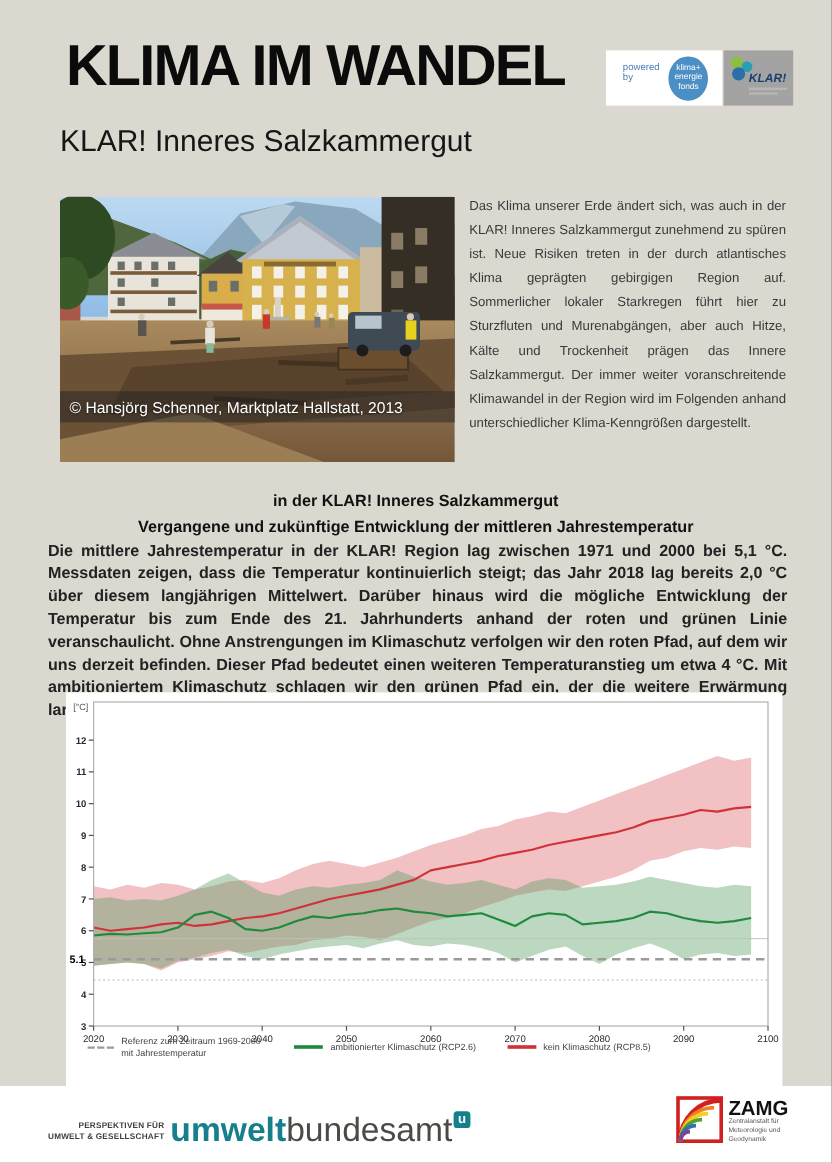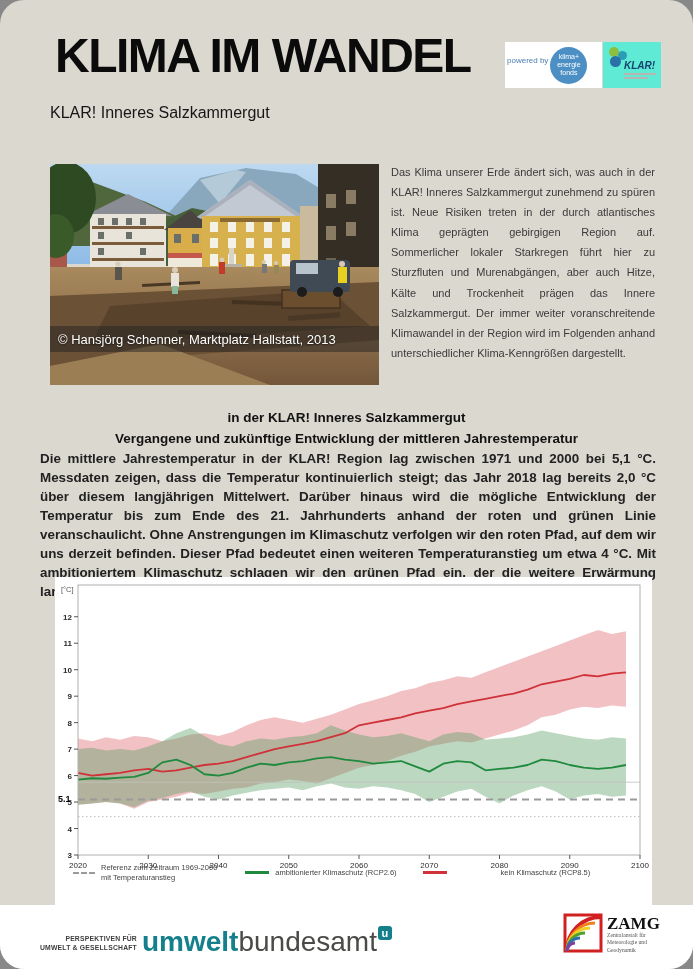--- a/index.html
+++ b/index.html
@@ -1,33 +1,33 @@
 <!DOCTYPE html>
 <html><head>
 <meta charset="utf-8">
 <style>
   html,body{margin:0;padding:0;background:#888;}
   .page{position:relative;width:693px;height:969px;background:#dbd8d0;
-        font-family:"Liberation Sans",sans-serif;overflow:hidden;margin:0 auto;border-radius:24px;}
+        font-family:"Liberation Sans",sans-serif;overflow:hidden;margin:0 auto;}
   
   .title{position:absolute;left:55px;top:28px;font-size:48px;font-weight:800;
          letter-spacing:-1.5px;color:#0b0b0b;white-space:nowrap;}
   .logo-strip{position:absolute;left:505px;top:42px;display:flex;}
   .kf-box{width:97px;height:46px;background:#fff;display:flex;align-items:center;
-          justify-content:flex-start;padding:0 0;box-sizing:border-box;}
+          justify-content:flex-start;padding:0 12px;box-sizing:border-box;}
   .kf-powered{font-size:8px;color:#4a7fb5;margin:0 2px 10px 2px;}
   .kf-circle{width:37px;height:37px;border-radius:50%;background:#4b8fc4;color:#fff;
              font-size:7px;line-height:1.15;display:flex;flex-direction:column;
              align-items:center;justify-content:center;text-align:center;}
-  .klar-box{width:58px;height:46px;background:#5eead4;margin-left:1px;position:relative;}
+  .klar-box{width:58px;height:46px;background:#a3a3a3;margin-left:1px;position:relative;}
   .klar-dot{position:absolute;border-radius:50%;}
   .klar-name{position:absolute;left:21px;top:18px;font-size:10px;font-weight:700;
              font-style:italic;color:#16406e;}
   .klar-sub{position:absolute;left:21px;background:#b8b6b2;height:2px;}
-  .subtitle{position:absolute;left:50px;top:104px;font-size:16px;color:#161616;}
+  .subtitle{position:absolute;left:50px;top:104px;font-size:25px;color:#161616;}
   
   .photo{position:absolute;left:50px;top:164px;width:329px;height:191px;}
   .photo svg{display:block;}
   .caption-bar{position:absolute;left:0;right:0;bottom:3px;height:26px;
                background:rgba(35,35,35,.5);display:flex;align-items:center;}
   .caption{color:#fff;font-size:13px;padding-left:8px;text-shadow:0 1px 2px rgba(0,0,0,.6);}
   
   .intro{position:absolute;left:391px;top:162px;width:264px;font-size:11px;
          line-height:20.1px;text-align:justify;color:#3a3a3a;}
   .sec-heading{position:absolute;left:0;right:0;top:408px;text-align:center;
@@ -47,21 +47,21 @@
   .uba{position:absolute;left:40px;top:23px;display:flex;align-items:flex-end;}
   .uba-small{font-size:6.8px;font-weight:700;color:#3d3d3d;text-align:right;
              line-height:1.35;margin:0 5px 4px 0;letter-spacing:.2px;}
   .uba-brand{font-size:28px;line-height:1;white-space:nowrap;}
   .uba-teal{color:#15808c;font-weight:700;}
   .uba-dark{color:#4a4a46;font-weight:400;}
   .uba-badge{display:inline-block;width:14px;height:14px;background:#15808c;color:#fff;
              font-size:11px;font-weight:700;text-align:center;line-height:14px;
              border-radius:3px;vertical-align:top;margin:-2px 0 0 1px;}
   .zamg{position:absolute;left:563px;top:8px;display:flex;align-items:flex-end;}
-  .zamg-text{margin:0 12px 2px 4px;font-family:Liberation Serif, serif;}
+  .zamg-text{margin:0 12px 2px 4px;}
   .zamg-name{font-size:17px;font-weight:800;color:#111;line-height:1;}
   .zamg-sub{font-size:5.6px;color:#555;line-height:1.4;}
 </style>
 </head>
 <body>
 
 <div class="page">
 
   <div class="title">KLIMA IM WANDEL</div>
 
@@ -251,28 +251,28 @@
         <line x1="585" x2="585" y1="278" y2="282" stroke="#555" stroke-width="1"></line>
         <text x="585" y="291" font-family="&quot;Liberation Sans&quot;,sans-serif" font-size="8px" fill="#2a2a2a" text-anchor="middle">2100</text>
         <text x="6" y="15" font-family="&quot;Liberation Sans&quot;,sans-serif" font-size="7.5px" fill="#555">[°C]</text>
         <text x="3" y="225.41176470588235" font-family="&quot;Liberation Sans&quot;,sans-serif" font-size="9px" font-weight="700" fill="#000">5.1</text>
       </svg>
     <div class="legend">
       <div class="legend-item">
         <span class="ref-sample"></span>
         <span class="ref-text">
           <div>Referenz zum Zeitraum 1969-2000</div>
-          <div>mit Temperaturanstieg</div>
+          <div>mit Jahrestemperatur</div>
         </span>
       </div>
       <div class="legend-item" style="margin-left:28px;text-align:center;">
         <span class="line-sample" style="background:#1f8a3d;"></span>
         <span>ambitionierter Klimaschutz (RCP2.6)</span>
       </div>
-      <div class="legend-item" style="margin-left:26px;gap:48px;">
+      <div class="legend-item" style="margin-left:26px;">
         <span class="line-sample" style="background:#cf3238;"></span>
         <span>kein Klimaschutz (RCP8.5)</span>
       </div>
     </div>
   </div>
 
   <div class="footer">
     <div class="uba">
       <div class="uba-small">
         <div>PERSPEKTIVEN FÜR</div>

